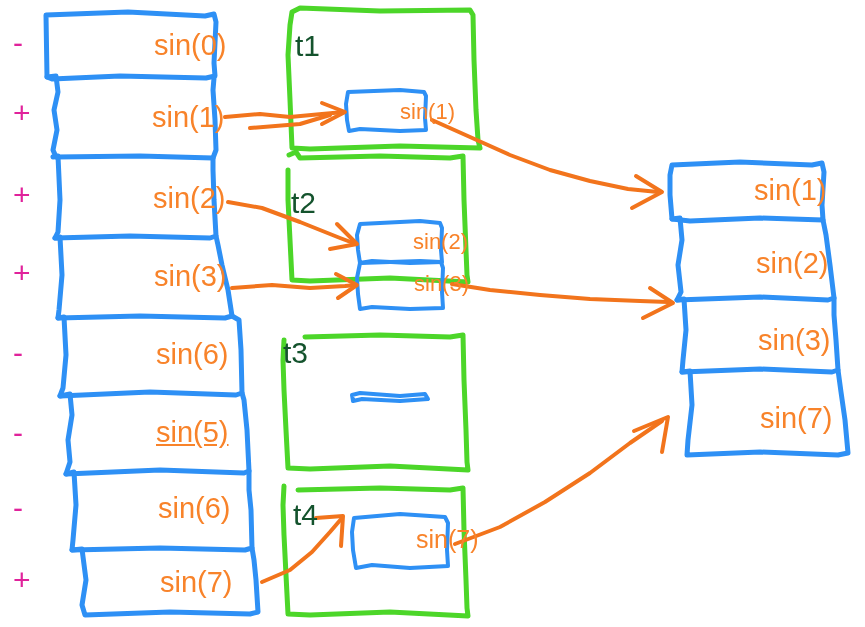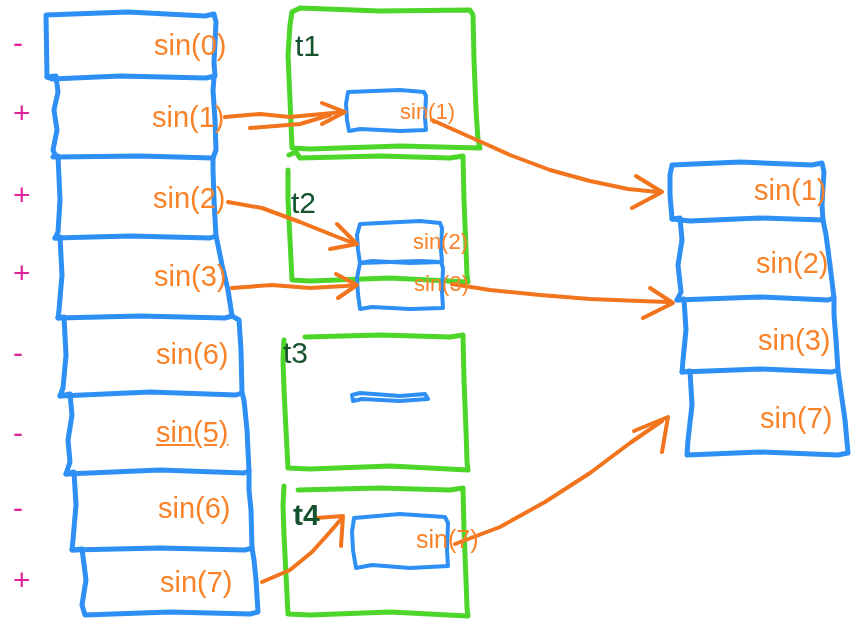--- a/index.html
+++ b/index.html
@@ -145,21 +145,21 @@
   <div class="lbl lbl-src" style="left:105px;top:184px;">sin(2)</div>
   <div class="lbl lbl-src" style="left:106px;top:262px;">sin(3)</div>
   <div class="lbl lbl-src" style="left:108px;top:340px;">sin(6)</div>
   <div class="lbl lbl-src" style="left:108px;top:418px;text-decoration:underline;">sin(5)</div>
   <div class="lbl lbl-src" style="left:110px;top:494px;">sin(6)</div>
   <div class="lbl lbl-src" style="left:112px;top:568px;">sin(7)</div>
 
   <div class="tlabel" style="left:295px;top:31px;">t1</div>
   <div class="tlabel" style="left:291px;top:188px;">t2</div>
   <div class="tlabel" style="left:283px;top:338px;">t3</div>
-  <div class="tlabel" style="left:293px;top:500px;font-weight:bold;">t4</div>
+  <div class="tlabel" style="left:293px;top:500px;">t4</div>
 
   <div class="lbl lbl-mid" style="left:352px;top:101px;">sin(1)</div>
   <div class="lbl lbl-mid" style="left:365px;top:231px;">sin(2)</div>
   <div class="lbl lbl-mid" style="left:366px;top:273px;">sin(3)</div>
   <div class="lbl lbl-mid-big" style="left:368px;top:527px;">sin(7)</div>
 
   <div class="lbl lbl-out" style="left:706px;top:176px;">sin(1)</div>
   <div class="lbl lbl-out" style="left:708px;top:249px;">sin(2)</div>
   <div class="lbl lbl-out" style="left:710px;top:326px;">sin(3)</div>
   <div class="lbl lbl-out" style="left:712px;top:404px;">sin(7)</div>

